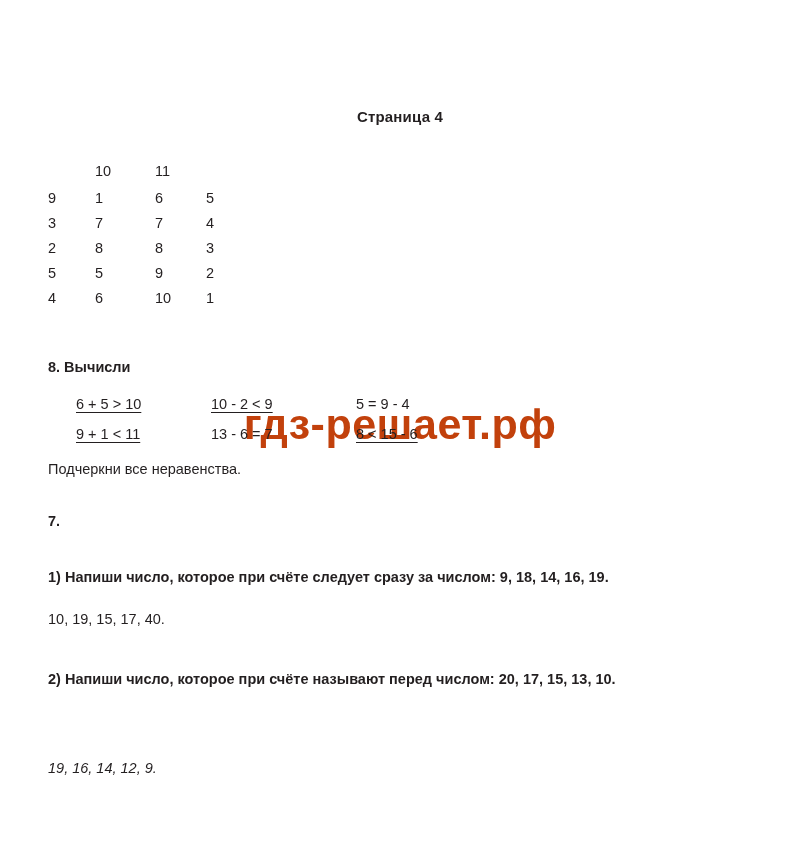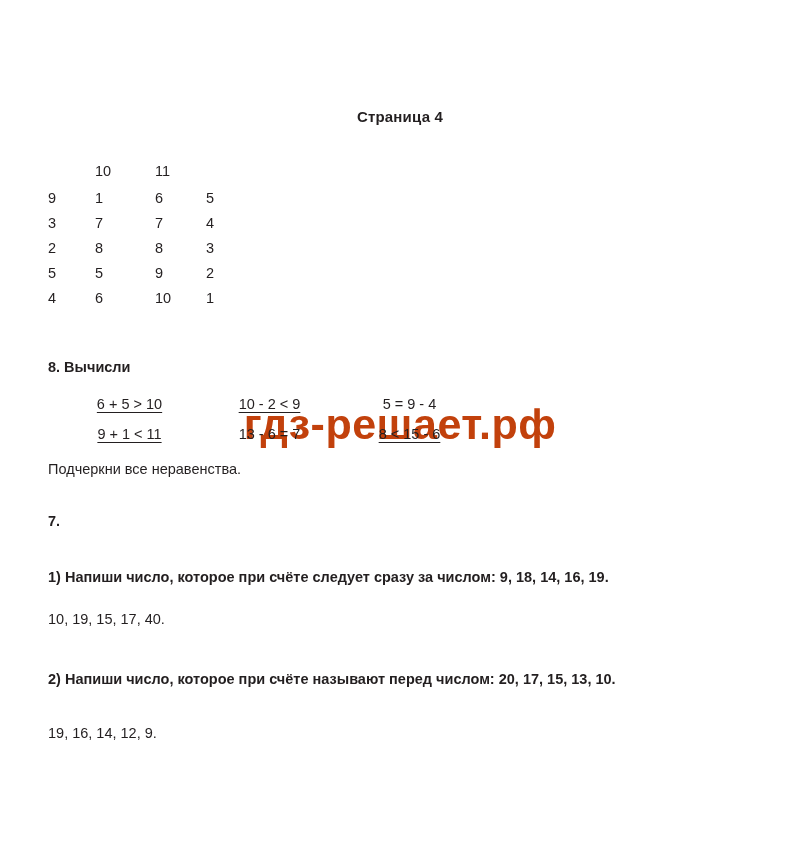--- a/index.html
+++ b/index.html
@@ -81,21 +81,20 @@
     margin-top: 14px;
     font-size: 14.5px;
     line-height: 30px;
   }
   .calc .crow { display: flex; }
   .calc .cell {
     width: 135px;
     padding-left: 28px;
     box-sizing: border-box;
     white-space: nowrap;
-    text-align: center;
   }
   .calc .cell.wide { width: 145px; }
   .calc .cell .u {
     text-decoration: underline;
     text-underline-offset: 3px;
   }
   .note {
     font-size: 14.5px;
     margin-top: 12px;
   }
@@ -109,21 +108,21 @@
     font-size: 14.5px;
     font-weight: bold;
     margin-top: 36px;
     line-height: 24px;
     max-width: 700px;
   }
   .a {
     font-size: 14.5px;
     margin-top: 22px;
   }
-  .a.gap { margin-top: 34px; }
+  .a.gap { margin-top: 69px; font-style: italic; }
 </style>
 </head>
 <body>
 
 <div class="page">
 
   <div class="watermark">гдз-решает.рф</div>
 
   <div class="content">
 

